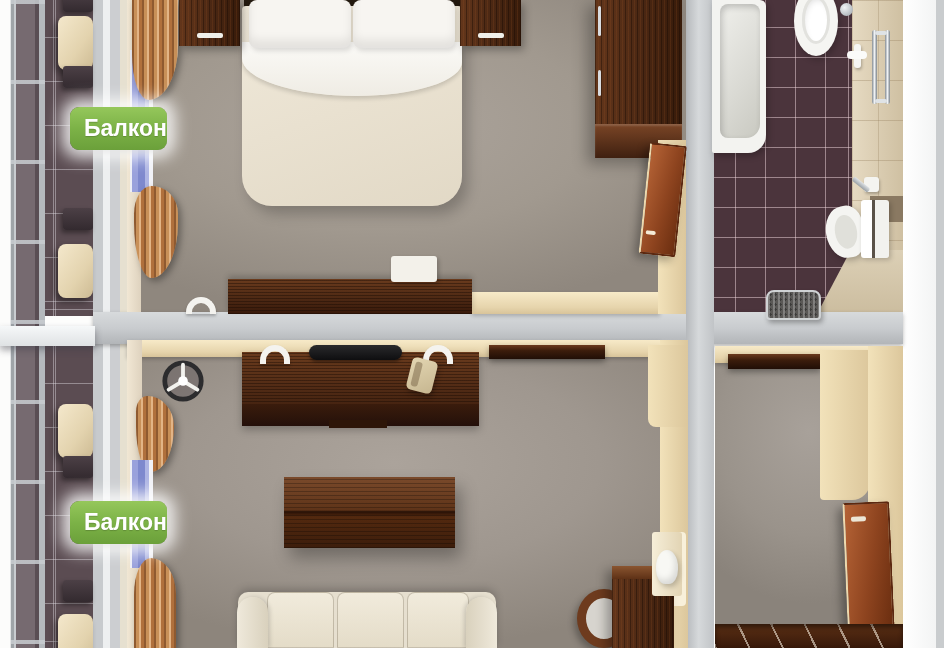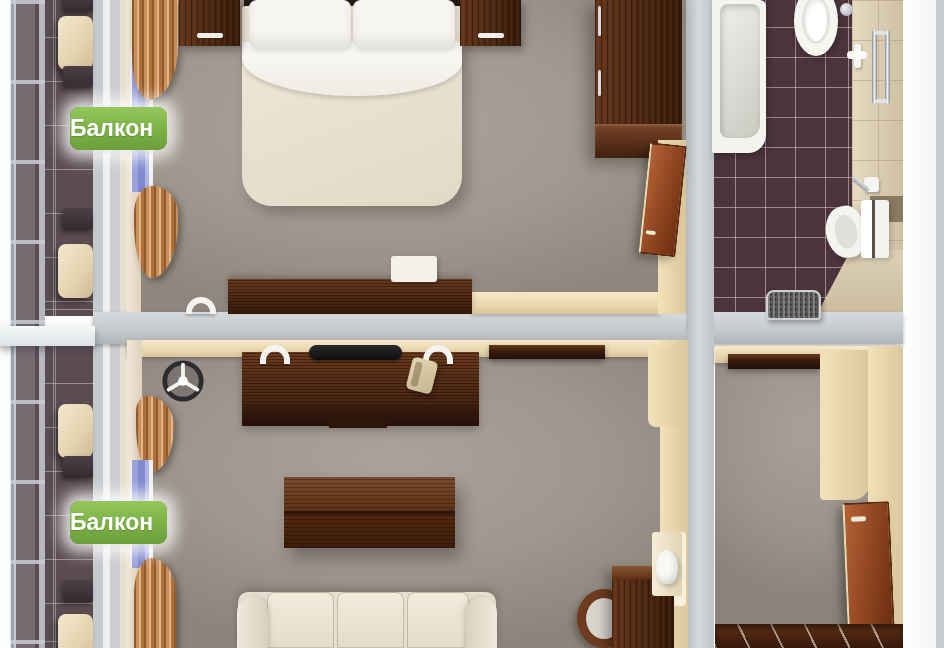--- a/index.html
+++ b/index.html
@@ -49,21 +49,21 @@
       linear-gradient(180deg,#6a3b1d 0%,#4e2914 55%,#38190a 100%); }
   .shelf-dark { background: linear-gradient(180deg,#6b3a1e 0%,#3c1d0c 40%,#200e06 100%); box-shadow: 0 3px 6px rgba(0,0,0,0.35); }
   .window-blue { background: linear-gradient(90deg,#edeef5 0 2px,#99a1dc 2px 8px,#7e89ce 8px 15px,#aeb5e4 15px 19px,#f1f2f7 19px 23px); }
   .curtain { background: repeating-linear-gradient(90deg,#8f5a30 0 2px,#c89058 2px 5px,#e2b486 5px 7px,#b0703c 7px 10px);
              box-shadow: 3px 3px 7px rgba(0,0,0,0.35); }
   .chair-ring { border:6px solid #f4f3ef; border-bottom:none; border-radius:16px 16px 0 0; box-shadow: 0 2px 3px rgba(0,0,0,0.25); }
   .bchair { background: linear-gradient(125deg,#f4e8cc 0%,#e3d3ae 60%,#cdbb94 100%); border-radius:8px; box-shadow:-3px 4px 6px rgba(0,0,0,0.4); }
   .btable { background: linear-gradient(180deg,#4c4046 0%,#332a2f 100%); border-radius:3px; box-shadow:-2px 3px 5px rgba(0,0,0,0.4); }
   .door { background: linear-gradient(100deg,#b56336 0%,#8e441f 55%,#6b2e10 100%); border:2px solid #5c2810; border-left:2px solid #edd9ae; border-radius:3px; }
 
-  .balcony-label { display:flex; align-items:center; justify-content:flex-start;
+  .balcony-label { display:flex; align-items:center; justify-content:flex-end;
       background: linear-gradient(180deg,#95c75b 0%,#7cb247 50%,#6ba03a 100%);
       border-radius:9px; color:#ffffff; font-weight:bold; font-size:23px;
       box-shadow: 0 0 16px 8px rgba(255,255,255,0.85), 0 2px 5px rgba(0,0,0,0.25);
       text-shadow: 0 1px 1px rgba(0,0,0,0.18); }
 </style>
 </head>
 <body>
 
 <div id="scene">
 

